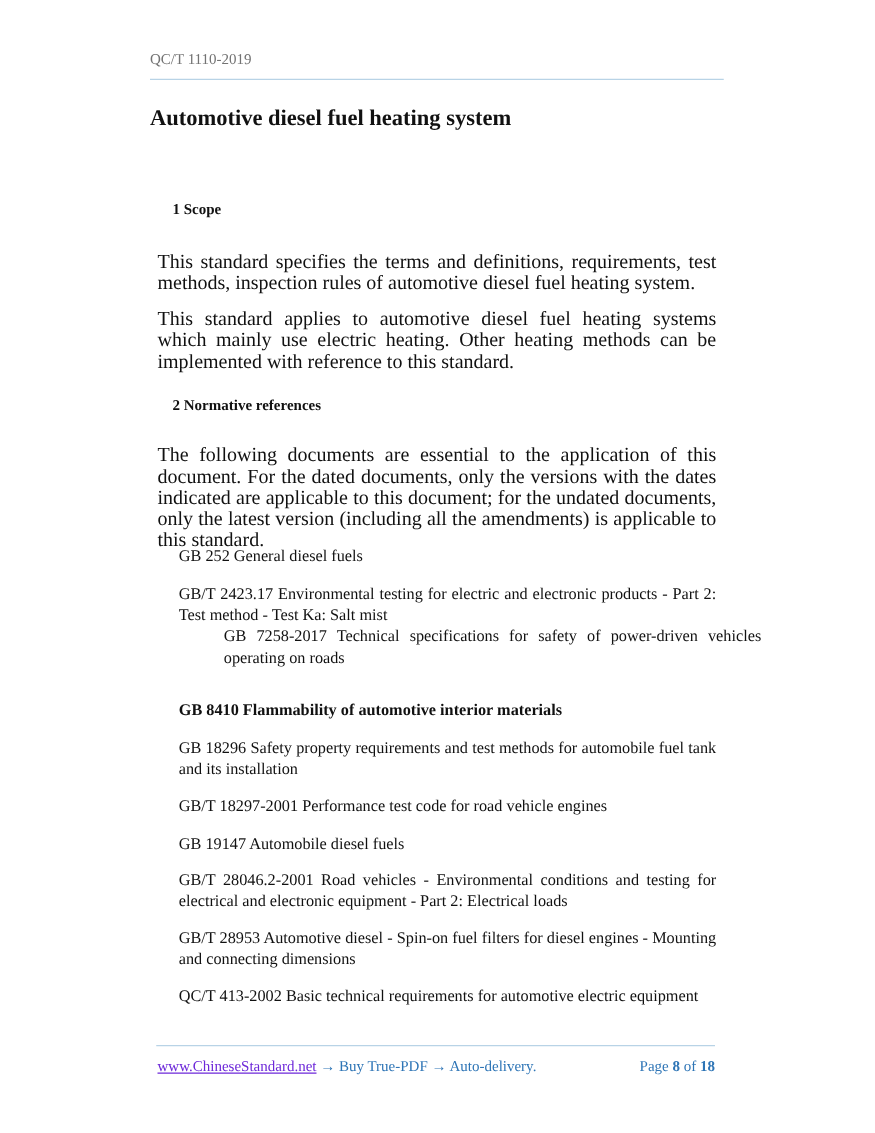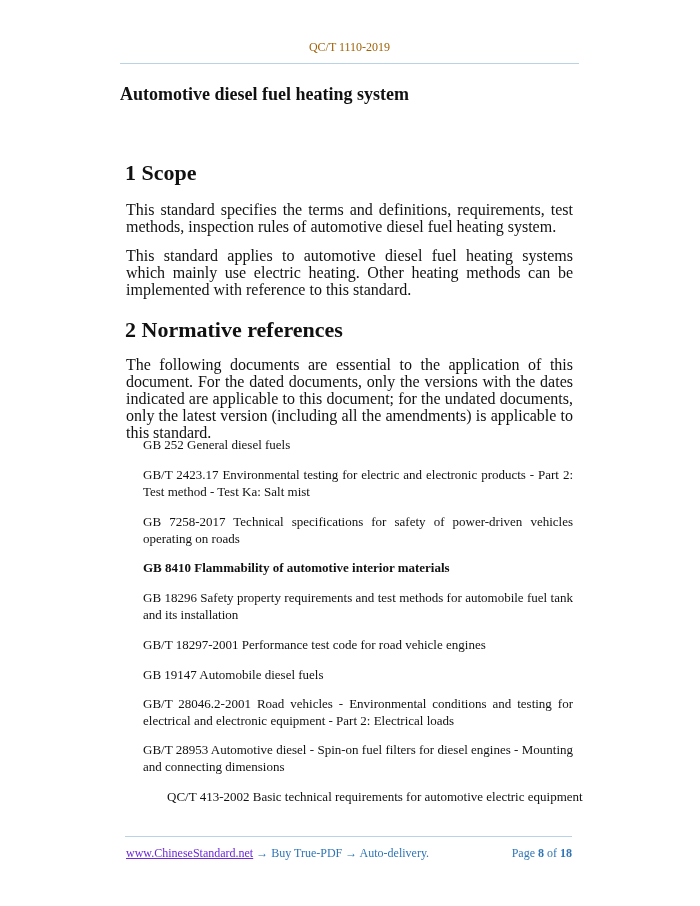--- a/index.html
+++ b/index.html
@@ -13,48 +13,48 @@
       position: relative;
       font-family: "Liberation Serif", "DejaVu Serif", serif;
       color: #111111;
       overflow: hidden;
     }
     .page-header {
       position: absolute;
       top: 40px;
       left: 120px;
       width: 459px;
-      text-align: center;
+      text-align: left;
       font-size: 12px;
-      color: #a16207;
+      color: #737373;
     }
     .header-rule {
       position: absolute;
       top: 63px;
       left: 120px;
       width: 459px;
       height: 1px;
       background: #b8d3e6;
     }
     .doc-title {
       position: absolute;
       top: 84px;
       left: 120px;
       width: 459px;
       text-align: left;
       font-size: 18px;
       font-weight: bold;
       margin: 0;
     }
     h2.section-heading {
-      font-size: 22px;
+      font-size: 12px;
       font-weight: bold;
       margin: 0;
       position: absolute;
-      left: 125px;
+      left: 138px;
     }
     p.para {
       margin: 0;
       text-align: justify;
       text-align-last: left;
       position: absolute;
       left: 126px;
       width: 447px;
       font-size: 16px;
       line-height: 17px;
@@ -116,28 +116,28 @@
 
 <h2 class="section-heading" style="top:160px;">1 Scope</h2>
 <p class="para" style="top:201px;">This standard specifies the terms and definitions, requirements, test methods, inspection rules of automotive diesel fuel heating system.</p>
 <p class="para" style="top:247px;">This standard applies to automotive diesel fuel heating systems which mainly use electric heating. Other heating methods can be implemented with reference to this standard.</p>
 
 <h2 class="section-heading" style="top:317px;">2 Normative references</h2>
 <p class="para" style="top:356px;">The following documents are essential to the application of this document. For the dated documents, only the versions with the dates indicated are applicable to this document; for the undated documents, only the latest version (including all the amendments) is applicable to this standard.</p>
 
 <p class="ref" style="top:436px;">GB 252 General diesel fuels</p>
 <p class="ref" style="top:466px;">GB/T 2423.17 Environmental testing for electric and electronic products - Part 2: Test method - Test Ka: Salt mist</p>
-<p class="ref" style="top:513px;">GB 7258-2017 Technical specifications for safety of power-driven vehicles operating on roads</p>
+<p class="ref" style="top:500px;margin-left:36px;">GB 7258-2017 Technical specifications for safety of power-driven vehicles operating on roads</p>
 <p class="ref" style="top:559px;font-weight:bold;">GB 8410 Flammability of automotive interior materials</p>
 <p class="ref" style="top:589px;">GB 18296 Safety property requirements and test methods for automobile fuel tank and its installation</p>
 <p class="ref" style="top:636px;">GB/T 18297-2001 Performance test code for road vehicle engines</p>
 <p class="ref" style="top:666px;">GB 19147 Automobile diesel fuels</p>
 <p class="ref" style="top:695px;">GB/T 28046.2-2001 Road vehicles - Environmental conditions and testing for electrical and electronic equipment - Part 2: Electrical loads</p>
 <p class="ref" style="top:741px;">GB/T 28953 Automotive diesel - Spin-on fuel filters for diesel engines - Mounting and connecting dimensions</p>
-<p class="ref" style="top:788px;margin-left:24px;">QC/T 413-2002 Basic technical requirements for automotive electric equipment</p>
+<p class="ref" style="top:788px;">QC/T 413-2002 Basic technical requirements for automotive electric equipment</p>
 
 <div class="footer-rule"></div>
 
 <div class="footer">
   <span class="footer-left">
     <a class="footer-link">www.ChineseStandard.net</a>
     <span>→</span>
     <span>Buy True-PDF</span>
     <span>→</span>
     <span>Auto-delivery.</span>

